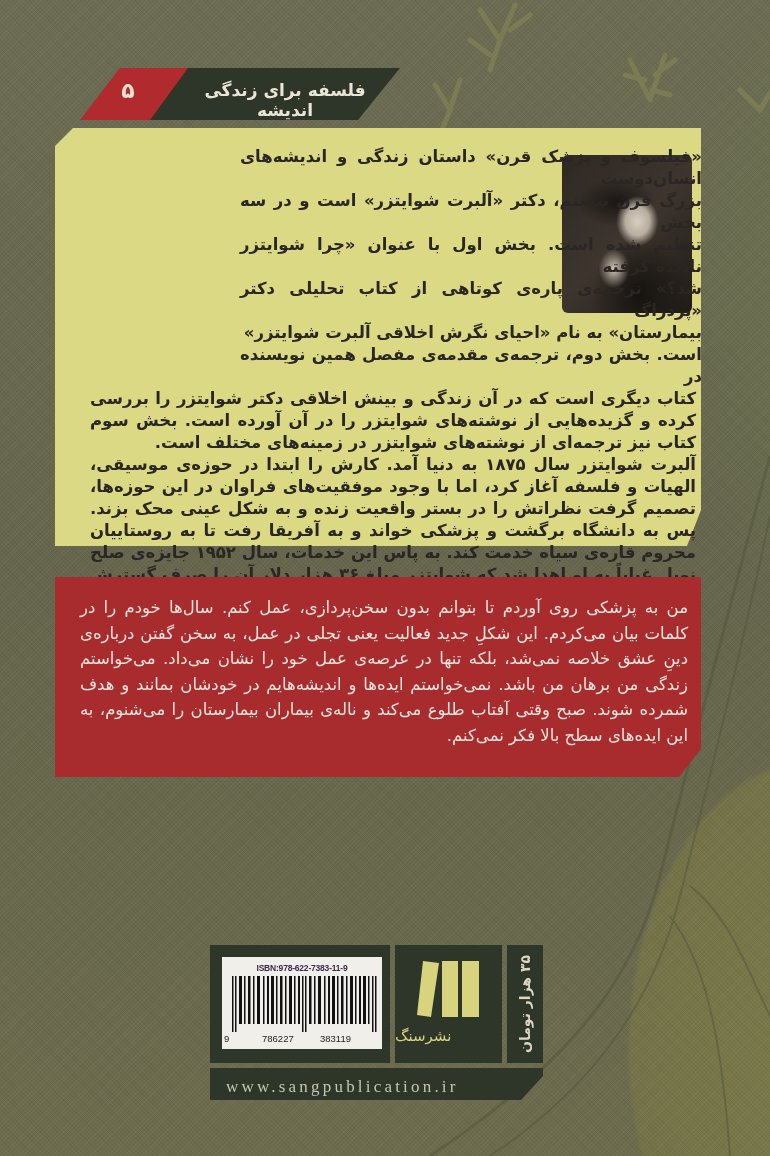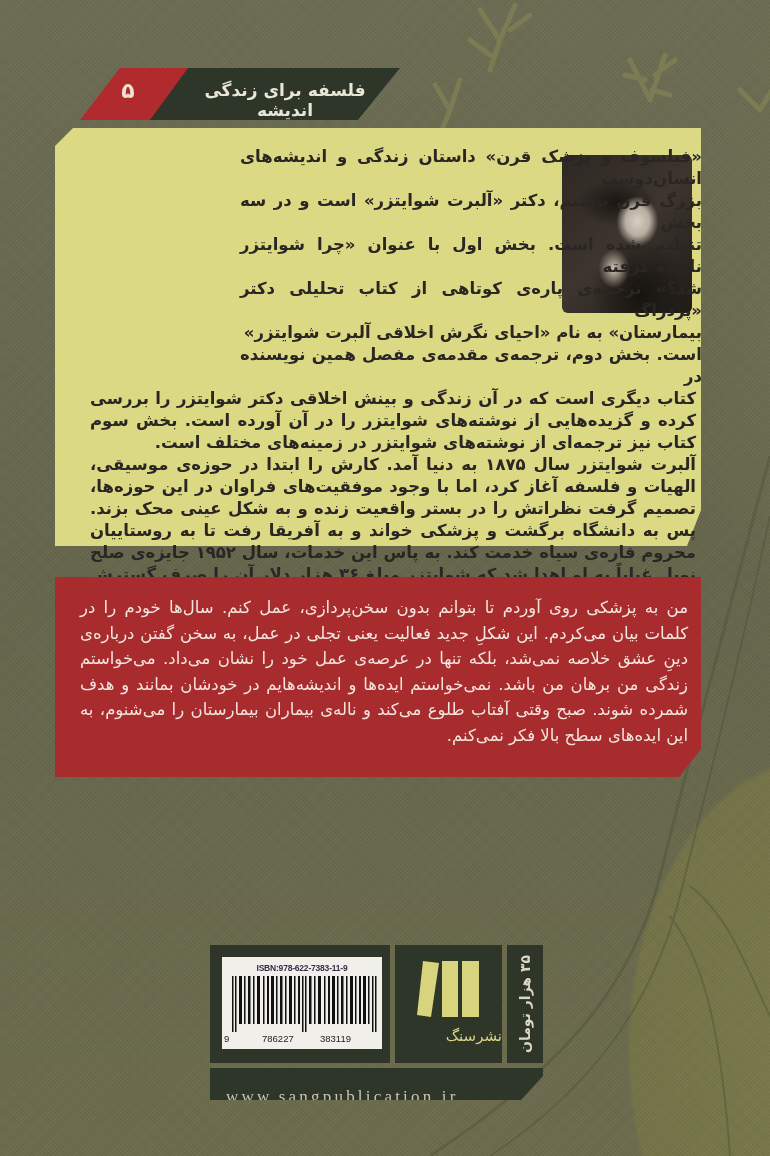--- a/index.html
+++ b/index.html
@@ -100,31 +100,31 @@
       font-family: "Liberation Sans", sans-serif; font-size: 8.5px; font-weight: bold; color: #3a2b4a;
       letter-spacing: -0.2px;
     }
     .bars { position: absolute; left: 8px; top: 19px; width: 150px; height: 56px; }
     .barnum {
       position: absolute; top: 76px; font-family: "Liberation Sans", sans-serif;
       font-size: 9.5px; color: #222;
     }
     .logo-mark { position: absolute; left: 22px; top: 14px; width: 62px; height: 60px; }
     .logo-name {
-      position: absolute; left: 0; top: 82px; width: 107px; text-align: right;
+      position: absolute; left: 0; top: 82px; width: 107px; text-align: left;
       color: #d8d47e; font-size: 15px; direction: rtl;
     }
     .price {
       position: absolute; left: 0; top: 8px; width: 36px; height: 102px;
       writing-mode: vertical-rl; transform: rotate(180deg);
       color: #dcd7c2; font-size: 14px; font-weight: bold; text-align: center; direction: rtl;
       display: flex; align-items: center; justify-content: center;
     }
     .url {
-      position: absolute; left: 16px; top: 19px; width: 300px;
+      position: absolute; left: 16px; top: 9px; width: 300px;
       color: #c9c6ae; font-family: "Liberation Serif", serif; font-size: 17px; letter-spacing: 3.2px;
     }
   </style>
 </head>
 <body>
 
 <div class="bg-texture"></div>
 
 <svg class="leaf" style="left:420px;top:0;width:360px;height:140px;" viewBox="0 0 360 140">
   <path d="M80 40 L60 10 M80 40 L95 5 M80 40 L70 70 M90 30 L110 15 M70 55 L50 40"></path>

